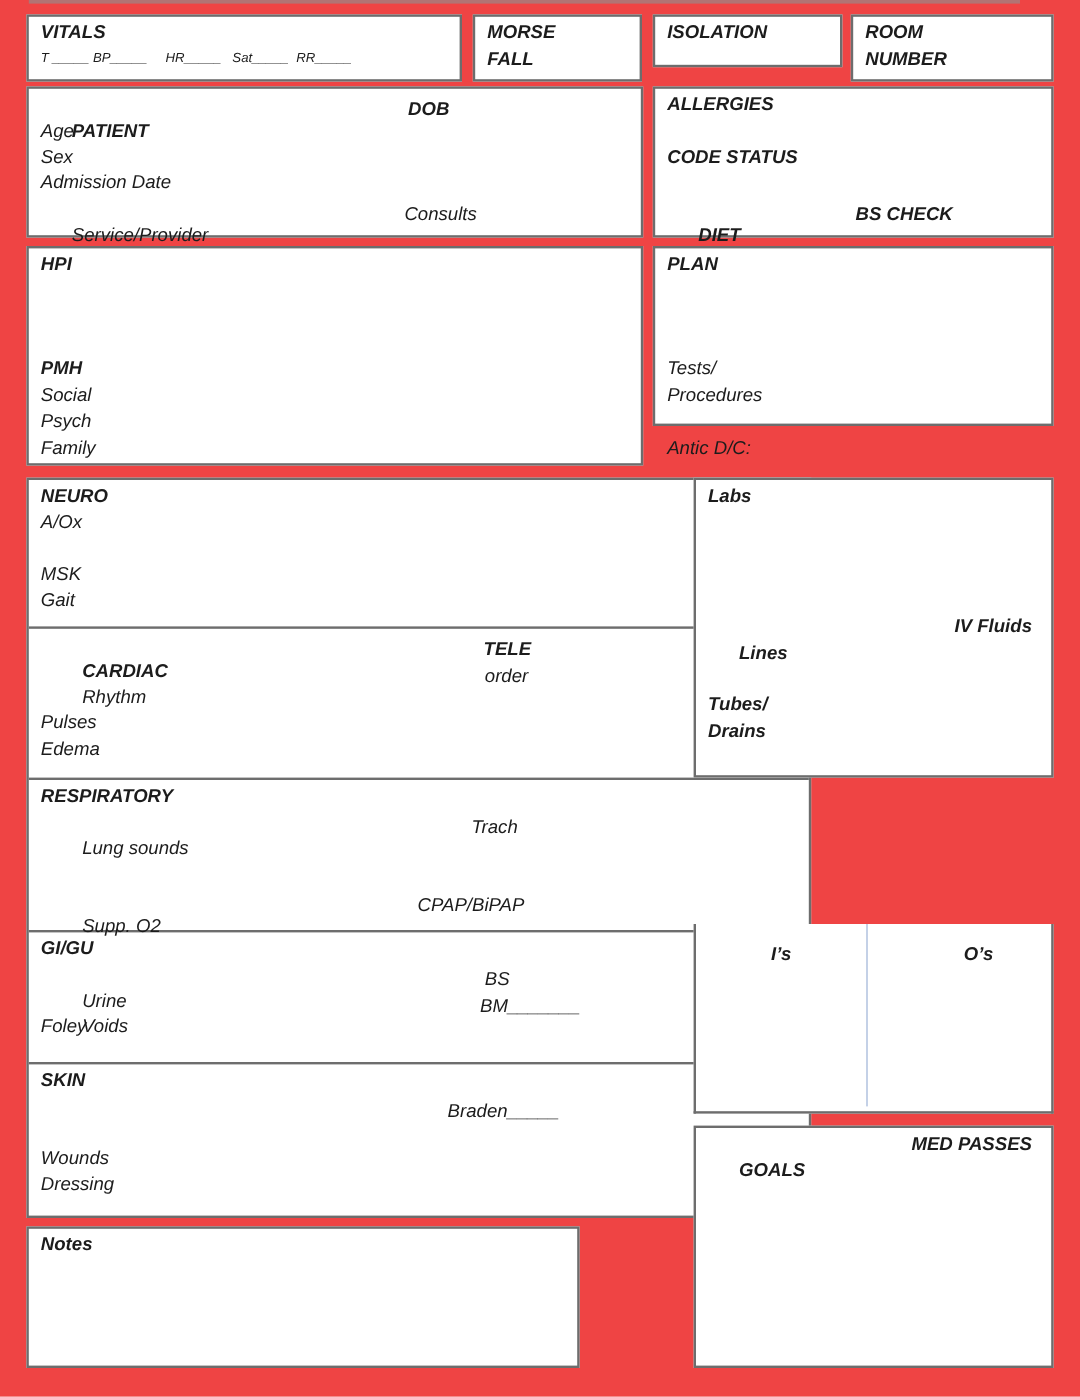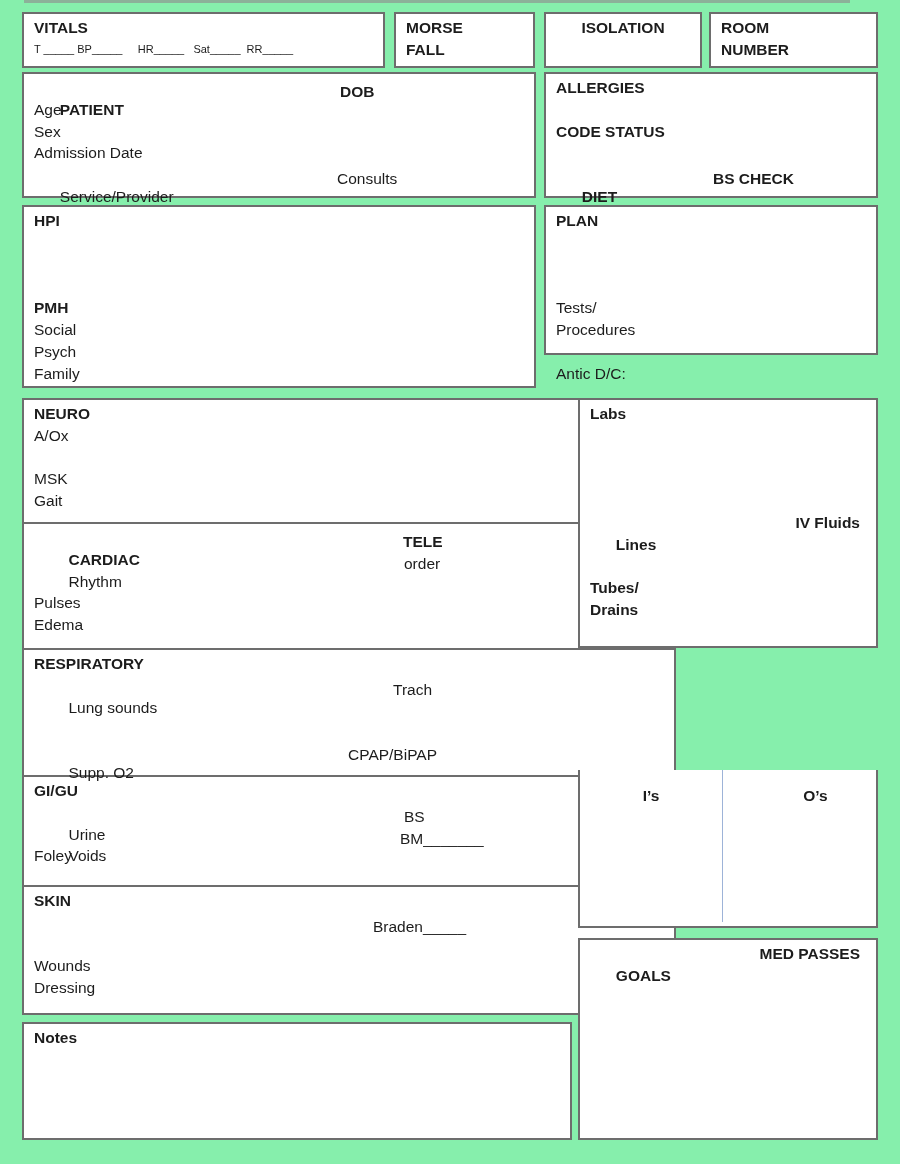--- a/index.html
+++ b/index.html
@@ -1,19 +1,19 @@
 <!DOCTYPE html>
 <html style="--border: #6d6d6d; --io_divider: #9db3d8; --text: #1c1c1c; --artifact: #8f8f8f;"><head>
 <meta charset="utf-8">
 <style>
   html,body{margin:0;padding:0;background:#ffffff;}
   .sheet{
-    position:relative;width:900px;height:1164px;background:#86efac;
+    position:relative;width:900px;height:1164px;background:#ef4444;
     font-family:"Liberation Sans",sans-serif;color:var(--text,#1c1c1c);
-    font-size:15.5px;line-height:21.8px;overflow:hidden;
+    font-size:15.5px;line-height:21.8px;overflow:hidden;font-style:italic;
   }
   .box{
     position:absolute;background:#fff;border:2px solid var(--border,#6d6d6d);
     box-sizing:border-box;padding:3px 10px 0 10px;
   }
   .b{font-weight:bold;}
   .line{position:relative;height:21.8px;white-space:pre;}
   .mid{position:absolute;top:4px;white-space:pre;}
   .midr{position:absolute;top:0;right:6px;white-space:pre;}
   .sec{box-sizing:border-box;padding:3px 10px 0 10px;}
@@ -36,21 +36,21 @@
   <div class="box" style="left:22px;top:12px;width:363px;height:56px;">
     <div class="line b">VITALS</div>
     <div class="line vitline">T _____ BP_____     HR_____   Sat_____  RR_____</div>
   </div>
 
   <div class="box" style="left:394px;top:12px;width:141px;height:56px;">
     <div class="line b">MORSE</div>
     <div class="line b">FALL</div>
   </div>
 
-  <div class="box" style="left:544px;top:12px;width:158px;height:56px;text-align:center;">
+  <div class="box" style="left:544px;top:12px;width:158px;height:44px;">
     <div class="line b">ISOLATION</div>
   </div>
 
   <div class="box" style="left:709px;top:12px;width:169px;height:56px;">
     <div class="line b">ROOM</div>
     <div class="line b">NUMBER</div>
   </div>
 
   <div class="box" style="left:22px;top:72px;width:514px;height:126px;">
     <div class="line">
@@ -141,21 +141,21 @@
       <div class="line b">SKIN</div>
       <div class="line">
         <span class="mid" style="left:339px;">Braden_____</span>
       </div>
       <div class="line g1">Wounds</div>
       <div class="line">Dressing</div>
     </div>
 
   </div>
 
-  <div class="box" style="left:22px;top:1022px;width:550px;height:118px;">
+  <div class="box" style="left:22px;top:1022px;width:461px;height:118px;">
     <div class="line b">Notes</div>
   </div>
 
   <div class="box" style="left:578px;top:398px;width:300px;height:250px;">
     <div class="line b">Labs</div>
     <div class="line g4">
       <span class="b">Lines</span>
       <span class="midr b">IV Fluids</span>
     </div>
     <div class="line b g2">Tubes/</div>

